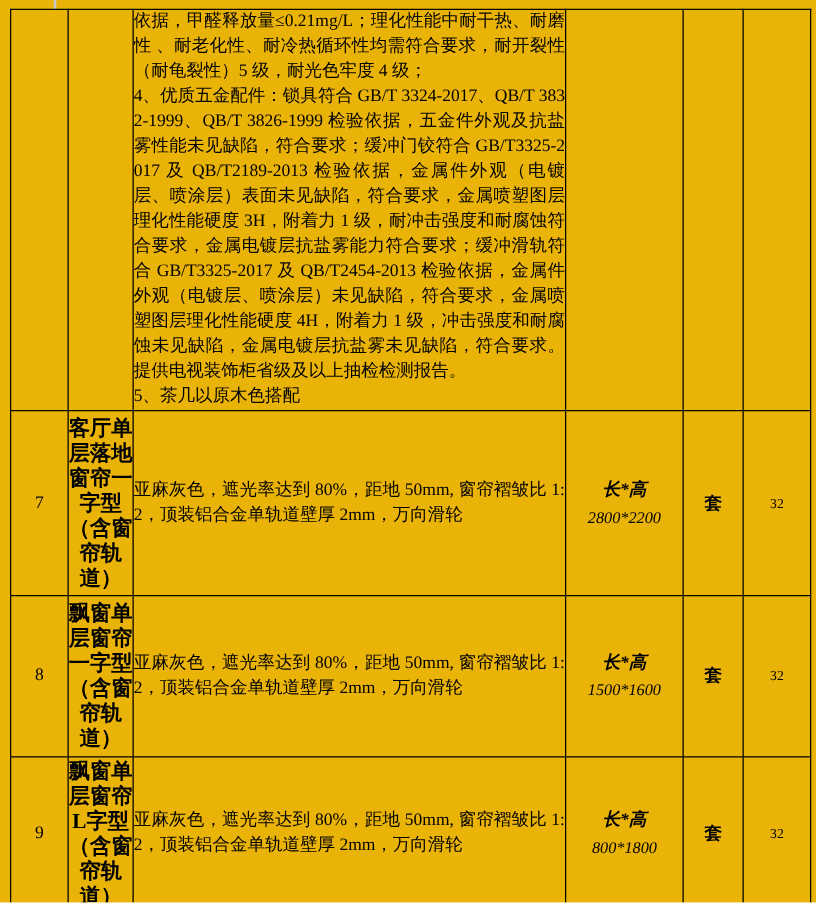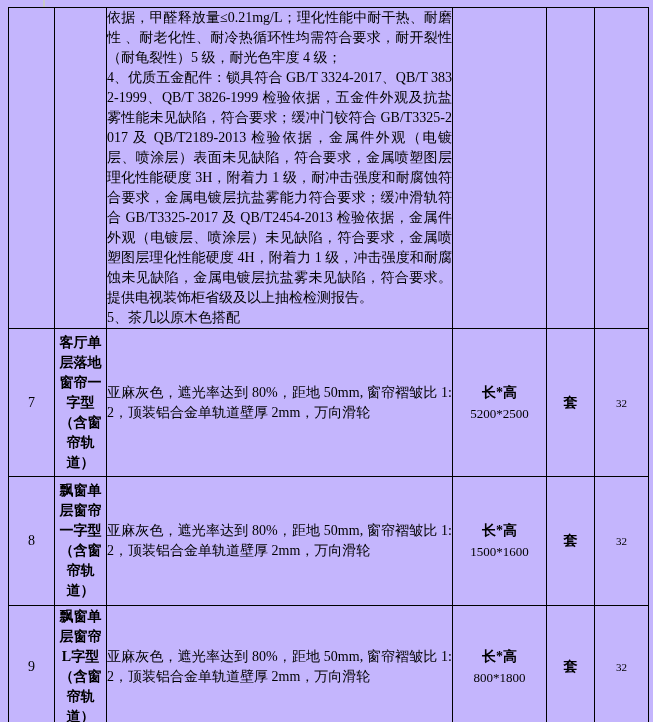--- a/index.html
+++ b/index.html
@@ -4,21 +4,21 @@
 <style>
   html, body {
     margin: 0;
     padding: 0;
     background: #ffffff;
   }
   .page {
     position: relative;
     width: 653px;
     height: 722px;
-    background: #c4b5fd;
+    background: #eab308;
     font-family: "Liberation Serif", "DejaVu Serif", serif;
     color: #000000;
     overflow: hidden;
   }
   .artifact-tick {
     position: absolute;
     left: 43px;
     top: 0;
     width: 2px;
     height: 8px;
@@ -46,41 +46,42 @@
 
   td.c-num {
     text-align: center;
     vertical-align: middle;
     font-size: 14px;
   }
   td.c-name {
     text-align: center;
     vertical-align: middle;
     font-weight: bold;
-    font-size: 14px;
+    font-size: 17px;
     line-height: 20px;
     white-space: pre-line;
   }
   td.c-desc {
     vertical-align: middle;
     font-size: 14px;
     line-height: 20px;
     padding: 2px 5px 2px 7px;
     text-align: justify;
     white-space: pre-wrap;
     word-break: break-all;
   }
   td.c-desc.v-top {
     vertical-align: top;
   }
   td.c-size {
     text-align: center;
     vertical-align: middle;
     font-size: 14px;
     line-height: 21px;
+    font-style: italic;
   }
   .size-label { font-weight: bold; }
   .size-value { font-weight: normal; font-size: 13px; }
   td.c-unit {
     text-align: center;
     vertical-align: middle;
     font-weight: bold;
     font-size: 14px;
   }
   td.c-qty {
@@ -126,21 +127,21 @@
       <td class="c-name">客厅单
 层落地
 窗帘一
 字型
 （含窗
 帘轨
 道）</td>
       <td class="c-desc">亚麻灰色，遮光率达到 80%，距地 50mm, 窗帘褶皱比 1:2，顶装铝合金单轨道壁厚 2mm，万向滑轮</td>
       <td class="c-size">
         <div class="size-label">长*高</div>
-        <div class="size-value">5200*2500</div>
+        <div class="size-value">2800*2200</div>
       </td>
       <td class="c-unit">套</td>
       <td class="c-qty">32</td>
     </tr>
 
     <tr class="r2">
       <td class="c-num">8</td>
       <td class="c-name">飘窗单
 层窗帘
 一字型

